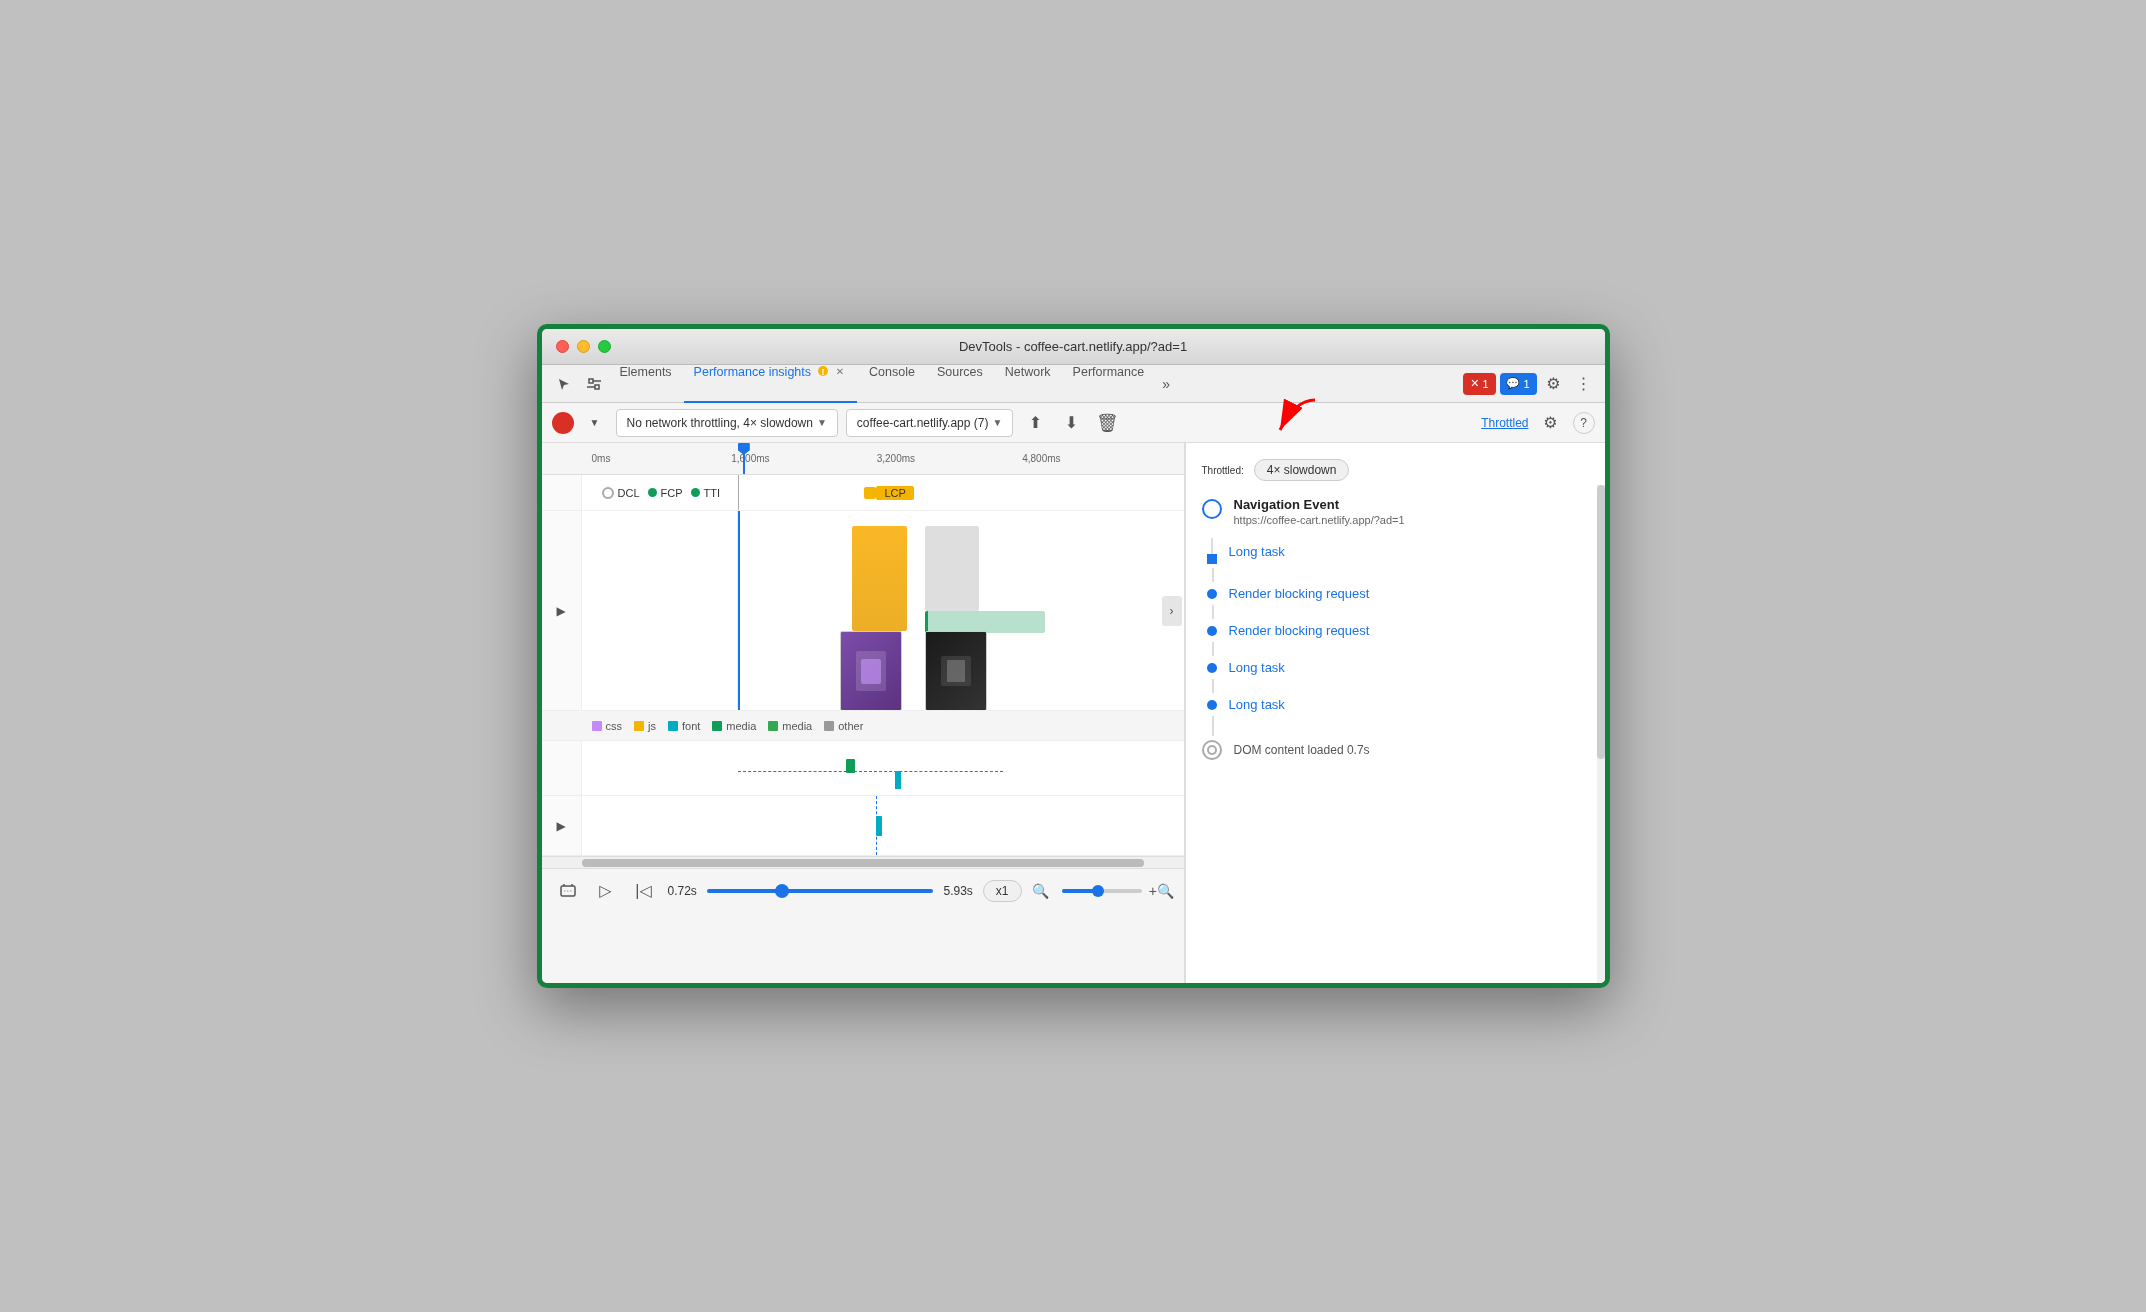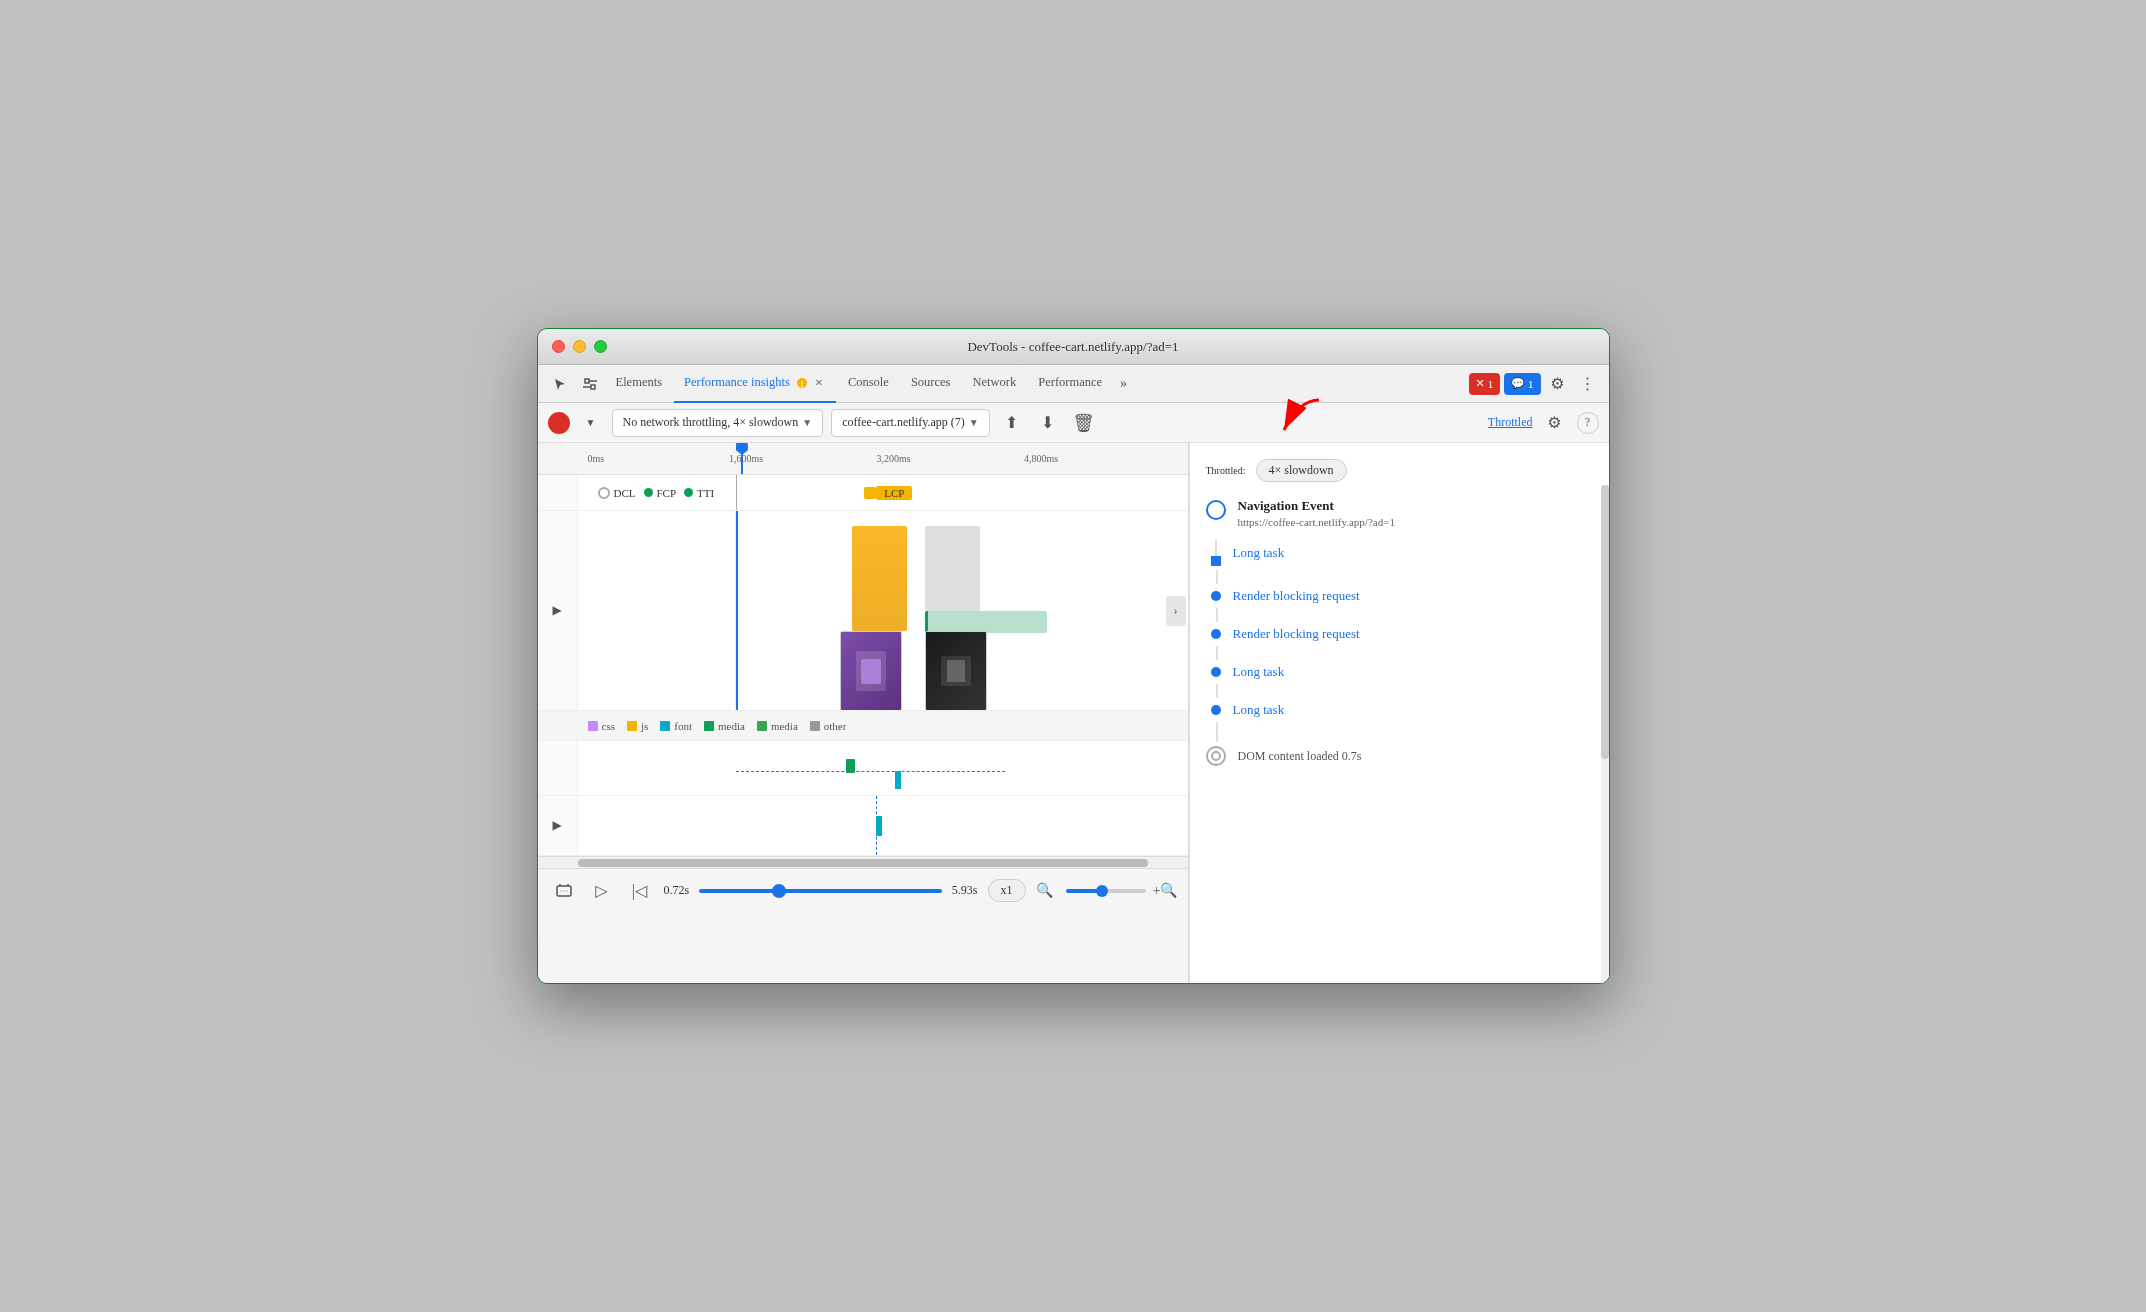--- a/index.html
+++ b/index.html
@@ -10,22 +10,21 @@
       align-items: center;
       min-height: 100vh;
       font-family: -apple-system, BlinkMacSystemFont, 'Segoe UI', sans-serif;
     }
     .window {
       width: 1073px;
       background: #f0abfc;
       border-radius: 10px;
       box-shadow: 0 20px 60px rgba(0,0,0,0.4);
       overflow: hidden;
-      border: 1px solid #15803d;
-      font-family: Liberation Serif, serif;
+      border: 5px solid #15803d;
     }
     .titlebar {
       background: linear-gradient(180deg, #ebebeb 0%, #d6d6d6 100%);
       height: 36px;
       display: flex;
       align-items: center;
       justify-content: center;
       border-bottom: 1px solid #bbb;
       position: relative;
     }
@@ -67,21 +66,20 @@
       display: flex;
       align-items: center;
       justify-content: center;
       cursor: pointer;
       border-radius: 4px;
       font-size: 14px;
       color: #555;
     }
     .tab {
       display: flex;
-      align-items: center;
       height: 38px;
       padding: 0 10px;
       font-size: 12.5px;
       color: #555;
       cursor: pointer;
       gap: 4px;
       border-bottom: 2px solid transparent;
       white-space: nowrap;
     }
     .tab.active {

